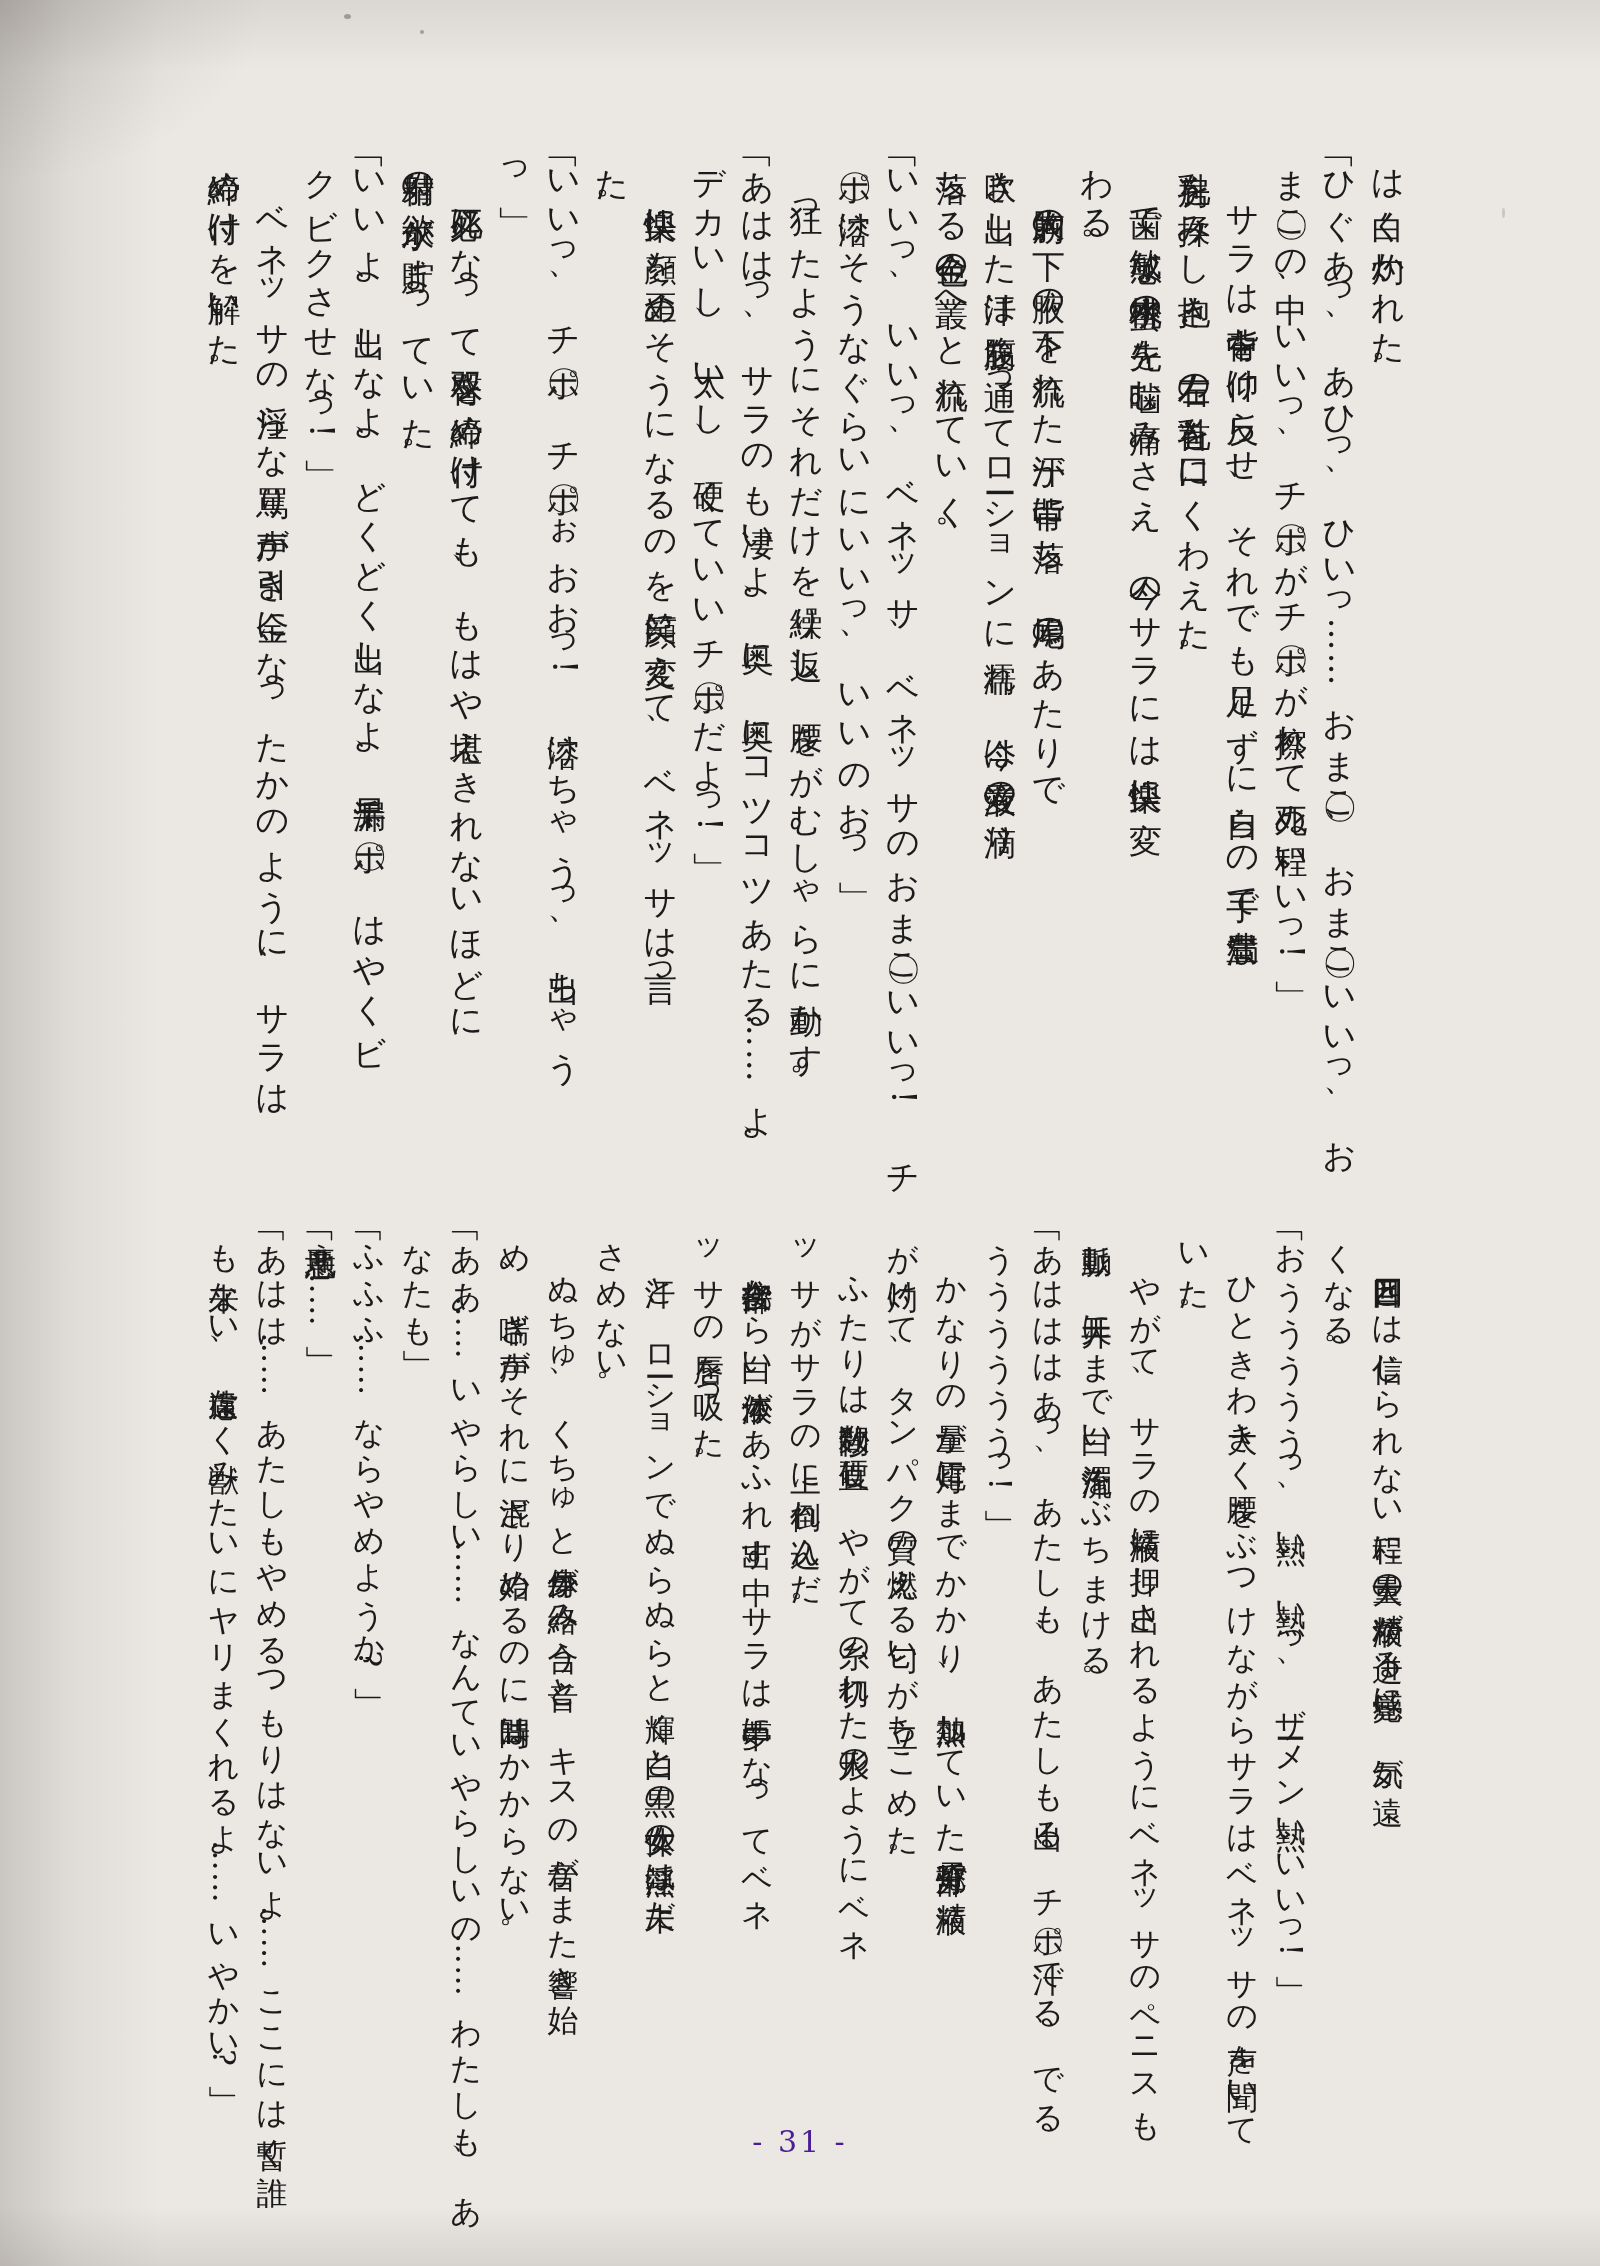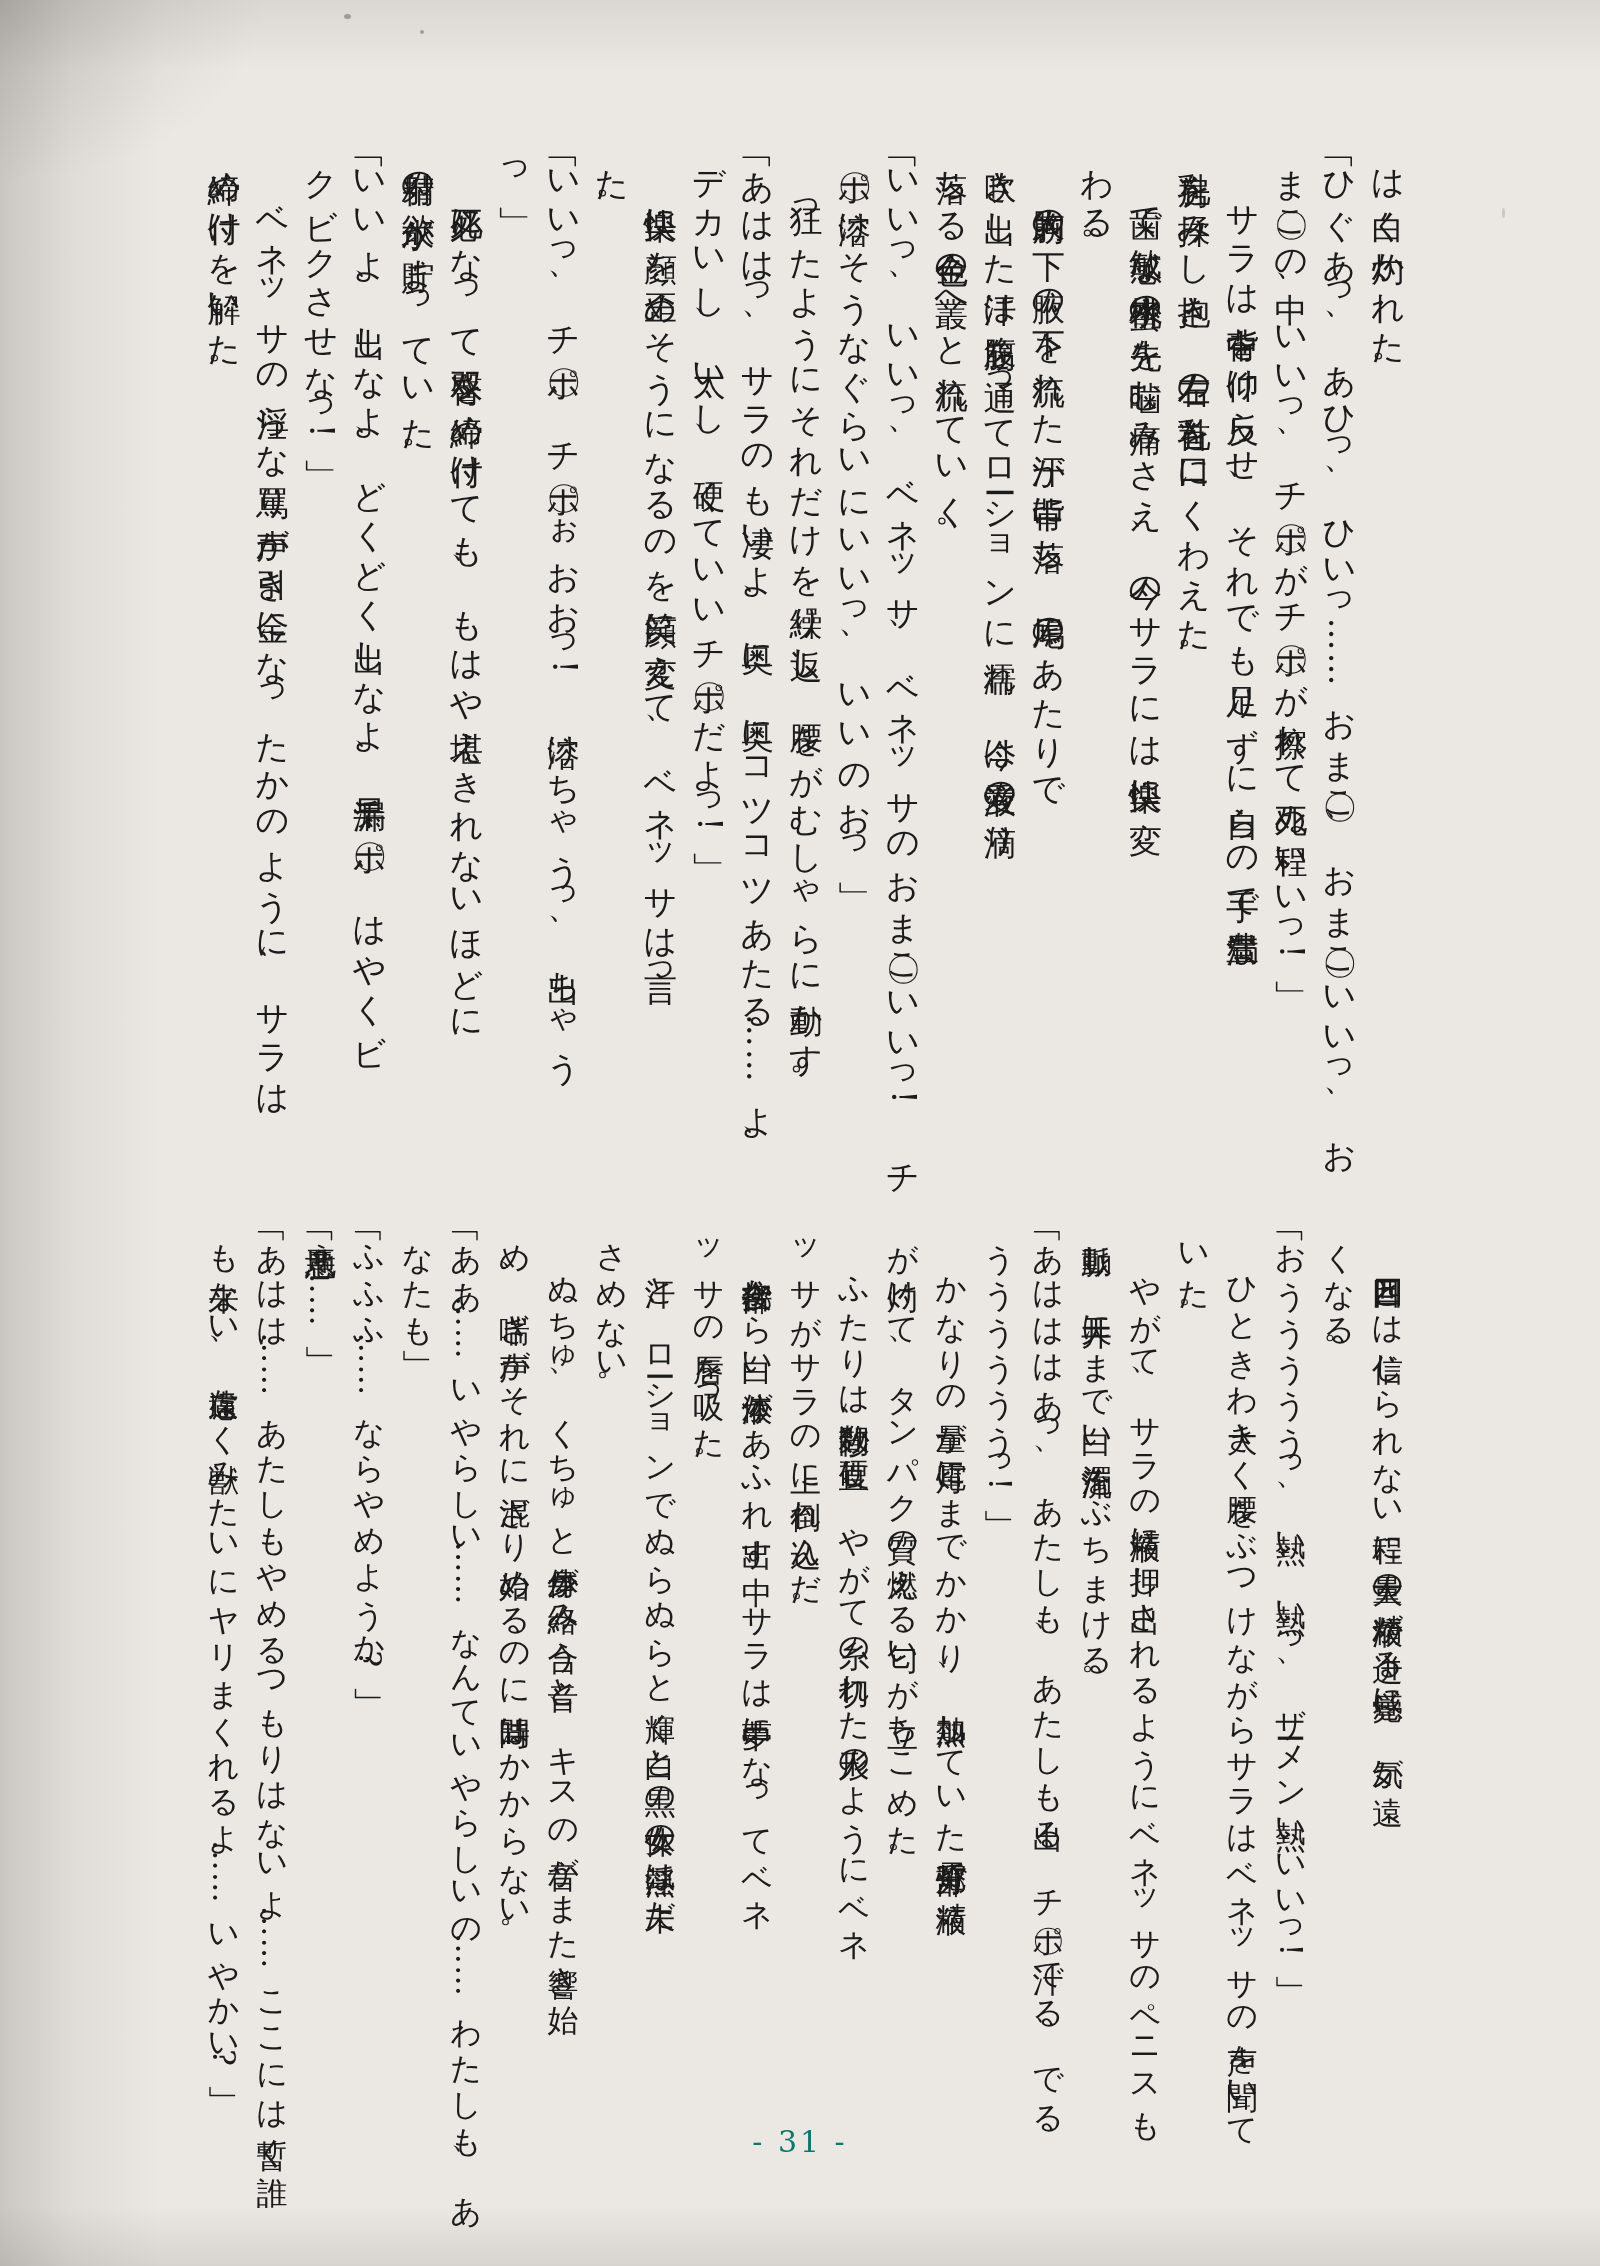--- a/index.html
+++ b/index.html
@@ -29,21 +29,21 @@
   .tline{
     white-space:nowrap;
     line-height:48.5px;
   }
   .vblock-top .tline{font-size:33px;letter-spacing:2px;}
   .vblock-bottom .tline{font-size:31px;letter-spacing:1px;}
   .tline.indent{text-indent:1.08em;}
 
   .pagenum{
     position:absolute;top:2124px;left:0;width:100%;
-    text-align:center;font-size:30px;letter-spacing:3px;color:#0f766e;
+    text-align:center;font-size:30px;letter-spacing:3px;color:#4c1d95;
   }
 </style>
 </head>
 <body>
 
 <div class="shade shade-left"></div>
 <div class="shade shade-top"></div>
 <div class="shade shade-bottom"></div>
 <div class="shade shade-corner"></div>
 <div class="speck speck1"></div>

